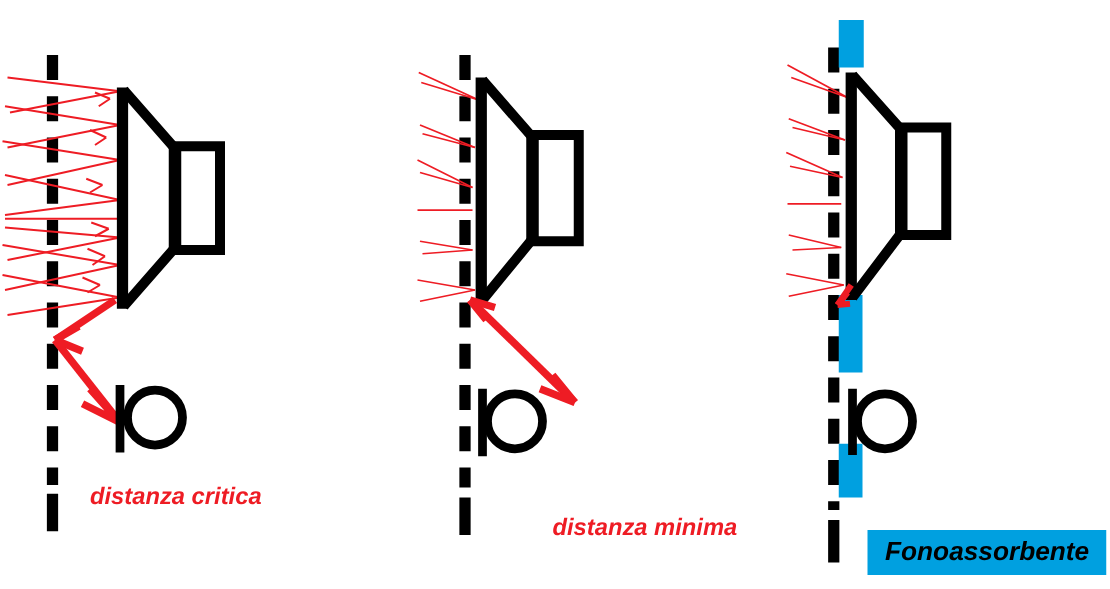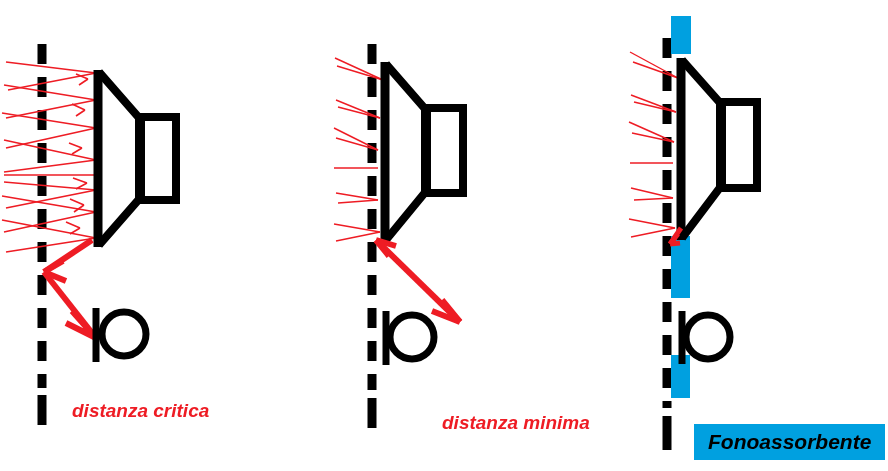--- a/index.html
+++ b/index.html
@@ -16,21 +16,21 @@
     letter-spacing:0px;
   }
   .cap-red{color:#ee1c24;}
   .cap-badge{
     color:#000000;
     background:#00a0e0;
     font-size:21px;
     padding:7px 14px 8px 14px;
     line-height:1;
   }
-  #cap1{left:72px;  top:400px;text-align:right;}
+  #cap1{left:72px;  top:387px;text-align:right;}
   #cap2{left:402px; top:412px;margin-left:40px;}
   #badge{left:694px;top:424px;text-align:right;}
 </style>
 </head>
 <body>
 
 <div id="stage">
 
   <svg id="diagram" viewBox="0 0 888 471">
 

